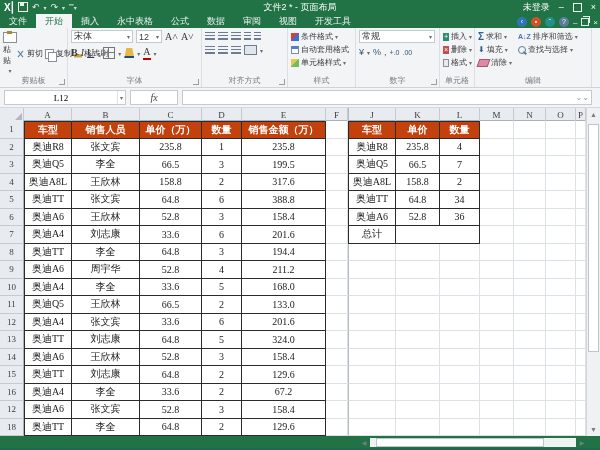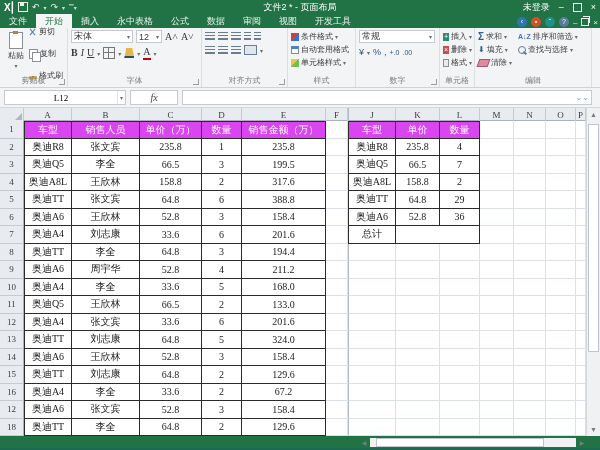--- a/index.html
+++ b/index.html
@@ -41,21 +41,21 @@
   .rrow{display:flex;align-items:center;gap:3px;}
   .minibtn{display:flex;align-items:center;gap:2px;white-space:nowrap;}
   .combo{background:#fff;border:1px solid #c6c9cd;height:13px;display:flex;align-items:center;
          justify-content:space-between;padding:0 2px;box-sizing:border-box;font-size:9px;}
   .dd{font-size:6px;color:#6a6d70;}
   
   .g-clip{width:68px;display:flex;}
   .pastebig{width:26px;display:flex;flex-direction:column;align-items:center;gap:1px;padding-top:2px;}
   .clipicon{width:12px;height:15px;border:1px solid #8a8f96;background:#fff;position:relative;}
   .clipicon:before{content:"";position:absolute;top:-2px;left:3px;width:5px;height:3px;background:#b0853a;}
-  .clipcol{display:flex;flex-direction:column;justify-content:center;gap:11px;padding-top:3px;}
+  .clipcol{display:flex;flex-direction:row;justify-content:flex-start;gap:2px;padding-top:3px;}
   .ic{display:inline-block;}
   .ic-cut{width:8px;height:8px;position:relative;}
   .ic-cut:before,.ic-cut:after{content:"";position:absolute;top:0;left:3px;width:1px;height:8px;background:#5e7ca0;}
   .ic-cut:before{transform:rotate(40deg);} .ic-cut:after{transform:rotate(-40deg);}
   .ic-copy{width:7px;height:8px;border:1px solid #8a8f96;background:#fff;position:relative;}
   .ic-copy:before{content:"";position:absolute;left:2px;top:2px;width:7px;height:8px;border:1px solid #8a8f96;background:#fff;}
   .ic-brush{width:8px;height:8px;background:#caa14a;clip-path:polygon(0 60%,100% 60%,100% 100%,0 100%);position:relative;}
   .ic-brush:before{content:"";position:absolute;left:3px;top:0;width:2px;height:5px;background:#8a6a2a;}
   
   .g-font{width:134px;}
@@ -114,21 +114,21 @@
   .grow{display:flex;height:17.5px;box-sizing:border-box;}
   .rowh{width:24px;background:#e8ebef;border-right:1px solid #aab0b8;border-bottom:1px solid #c6cbd2;
         box-sizing:border-box;display:flex;align-items:center;justify-content:center;
         font-family:"Liberation Serif",serif;font-size:9px;color:#3d3d3d;}
   .cell{box-sizing:border-box;border-right:1px solid #dce1e8;border-bottom:1px solid #dce1e8;display:flex;
         align-items:center;justify-content:center;font-family:"Liberation Serif","DejaVu Serif",serif;
         font-size:10px;color:#1a1a1a;overflow:hidden;white-space:nowrap;background:#fff;}
   .cell.t{border-right-color:#2b2b2b;border-bottom-color:#2b2b2b;}
   .cell.tleft{border-left:1px solid #2b2b2b;}
   .cell.ttop{border-top:1px solid #2b2b2b;}
-  .cell.h{background:#d946ef;color:#fff;}
+  .cell.h{background:#c2410c;color:#fff;font-weight:bold;}
   .cell.dblL,.colh.dblL{border-left:1px solid #b4bac4;}
 
   
   .vscroll{position:absolute;top:108px;right:0;width:14px;height:328px;background:#f0f1f3;
            border-left:1px solid #d4d7dc;box-sizing:border-box;}
   .vs-arrow{height:13px;text-align:center;font-size:7px;color:#7a7d80;line-height:13px;}
   .vs-thumb{position:absolute;top:16px;left:1px;width:11px;height:228px;background:#fff;border:1px solid #bfc4cc;box-sizing:border-box;}
   .vs-down{position:absolute;bottom:0;left:0;right:0;}
 
   
@@ -457,21 +457,21 @@
         <div class="grow">
           <div class="rowh">5</div>
           <div class="cell t tleft" style="width: 48px;">奥迪TT</div>
           <div class="cell t" style="width: 68px;">张文宾</div>
           <div class="cell t" style="width: 62px;">64.8</div>
           <div class="cell t" style="width: 40px;">6</div>
           <div class="cell t" style="width: 84px;">388.8</div>
           <div class="cell" style="width: 22px;"></div>
           <div class="cell t tleft" style="width: 48px;">奥迪TT</div>
           <div class="cell t" style="width: 44px;">64.8</div>
-          <div class="cell t" style="width: 40px;">29</div>
+          <div class="cell t" style="width: 40px;">34</div>
           <div class="cell" style="width: 34px;"></div>
           <div class="cell" style="width: 32px;"></div>
           <div class="cell" style="width: 30px;"></div>
           <div class="cell" style="width: 10px;"></div>
         </div>
         <div class="grow">
           <div class="rowh">6</div>
           <div class="cell t tleft" style="width: 48px;">奥迪A6</div>
           <div class="cell t" style="width: 68px;">王欣林</div>
           <div class="cell t" style="width: 62px;">52.8</div>

